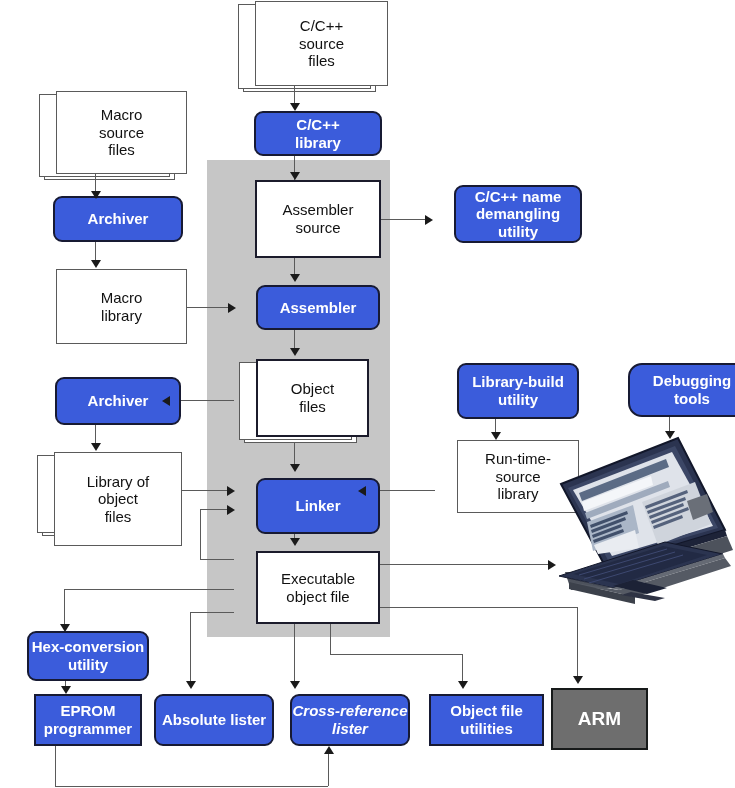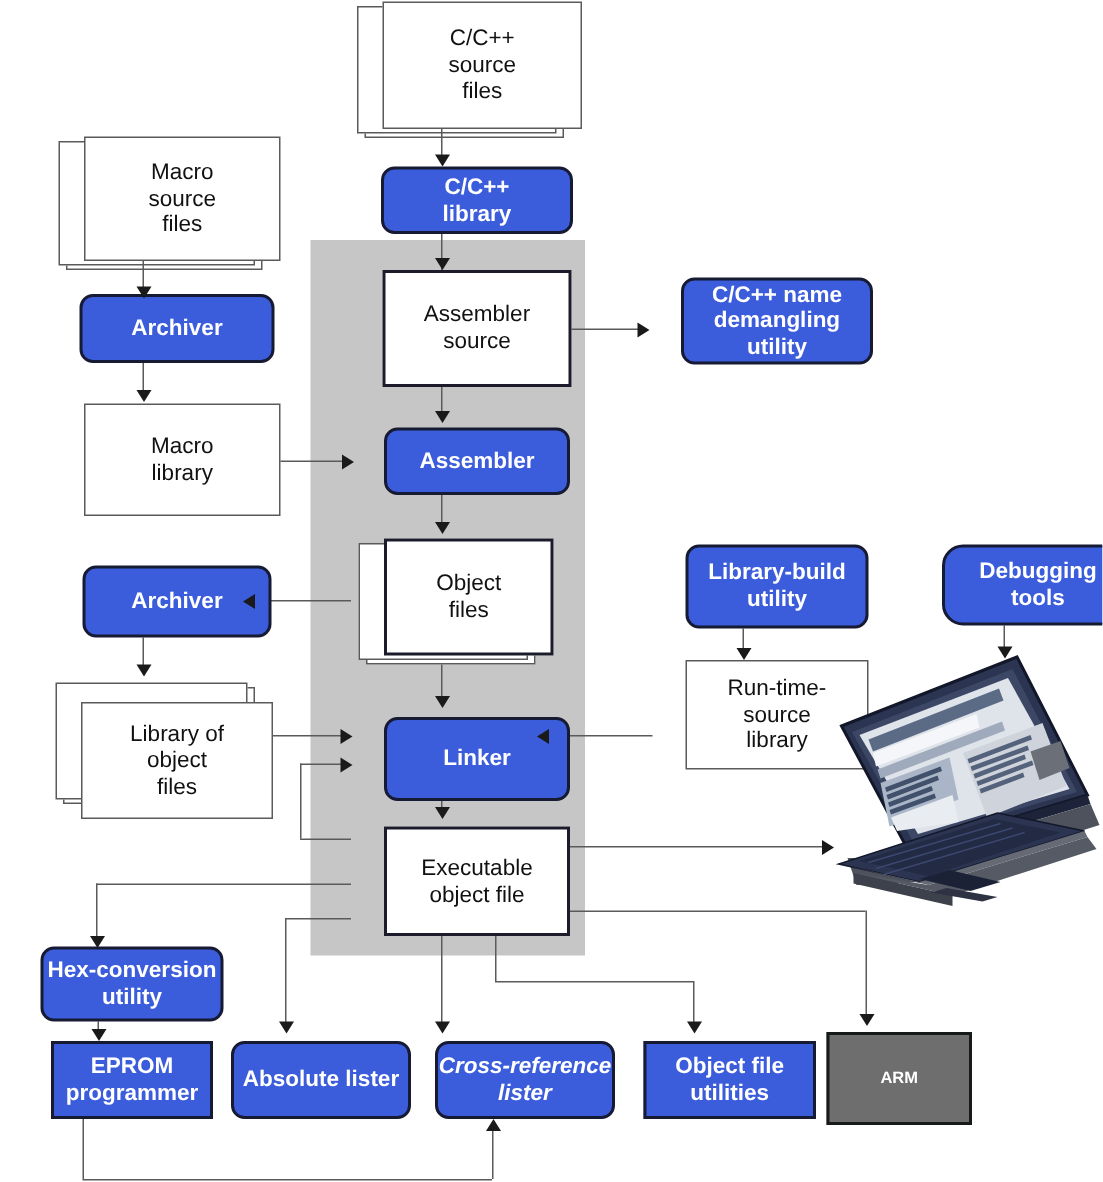--- a/index.html
+++ b/index.html
@@ -70,21 +70,21 @@
     color:#ffffff;
     font-size:15px;
     font-weight:bold;
   }
   
   .device{
     background:#6e6e6e;
     border:2px solid #171a1a;
     border-radius:0;
     color:#ffffff;
-    font-size:11px;
+    font-size:19px;
     font-weight:bold;
   }
 
   
   .ln{position:absolute;background:#5a5a5a;z-index:4;}
   .ln.h{height:1px;}
   .ln.v{width:1px;}
 
   .arw{position:absolute;width:0;height:0;z-index:6;}
   .arw.down{border-left:5px solid transparent;border-right:5px solid transparent;border-top:8px solid #1a1a1a;}
@@ -196,21 +196,21 @@
   <div class="arw down" style="left:290px;top:464px;"></div>
 
   <div class="node tool" style="left:32px;top:377px;width:126px;height:48px;">
     <span class="lbl">Archiver</span>
   </div>
   <div class="ln v" style="left:95px;top:425px;height:24px;"></div>
   <div class="arw down" style="left:91px;top:443px;"></div>
 
   <div class="stackpg" style="left:42px;top:458px;width:128px;height:78px;"></div>
   <div class="stackpg" style="left:37px;top:455px;width:128px;height:78px;"></div>
-  <div class="node doc-thin" style="left:31px;top:468px;width:128px;height:78px;">
+  <div class="node doc-thin" style="left:31px;top:452px;width:128px;height:94px;">
     <span class="lbl">
       <span>Library of</span><br>
       <span>object</span><br>
       <span>files</span>
     </span>
   </div>
 
   <div class="ln h" style="left:159px;top:490px;width:72px;"></div>
   <div class="arw right" style="left:227px;top:486px;"></div>
 

